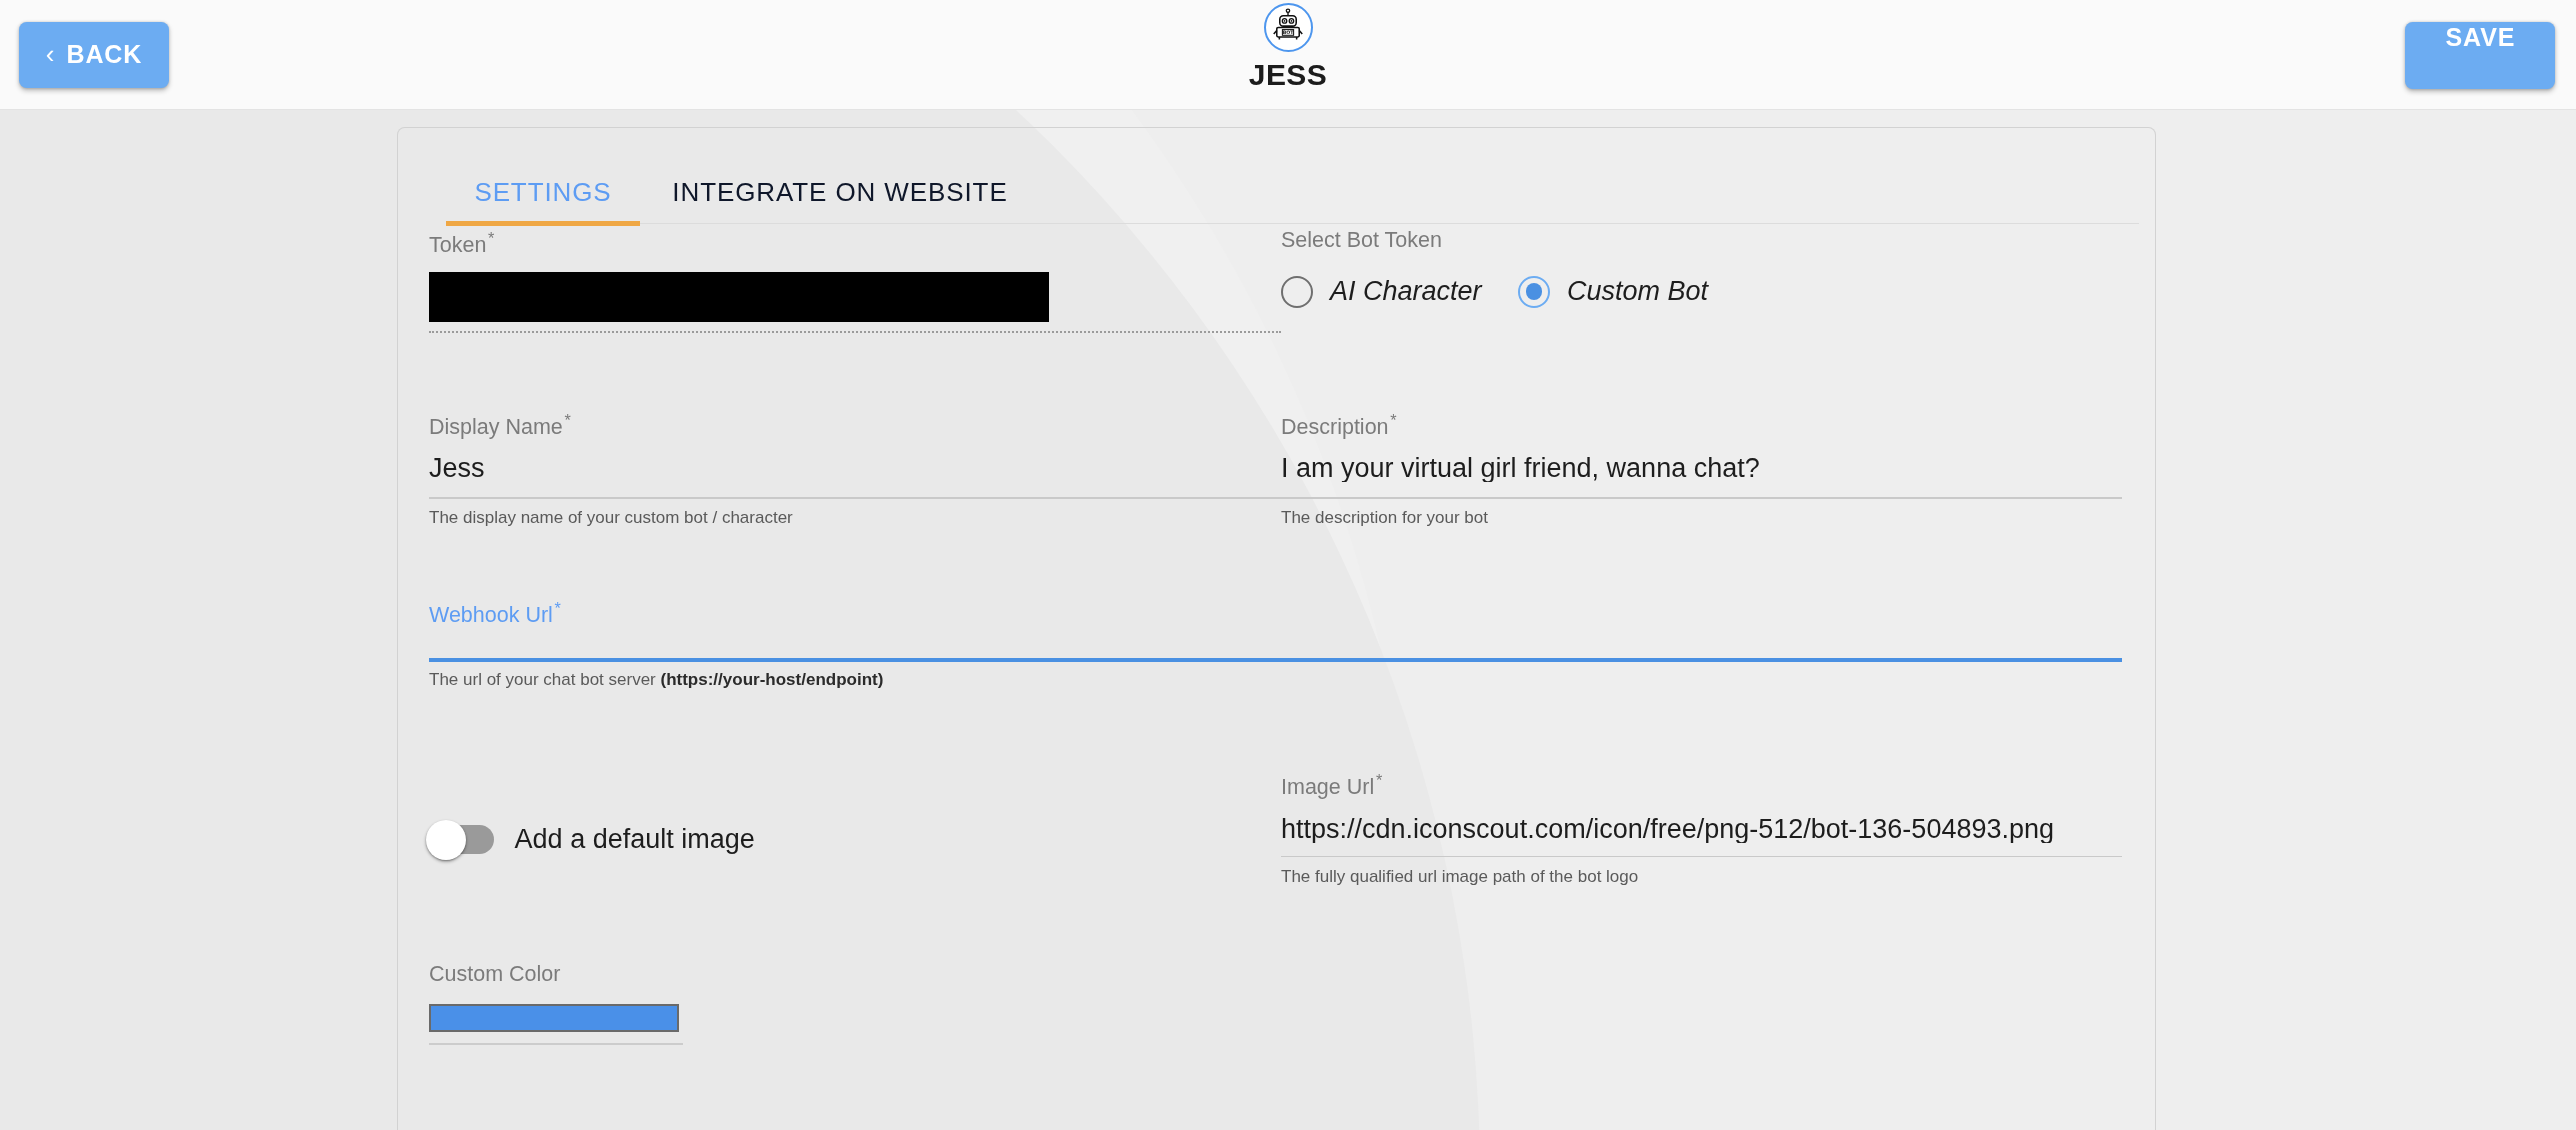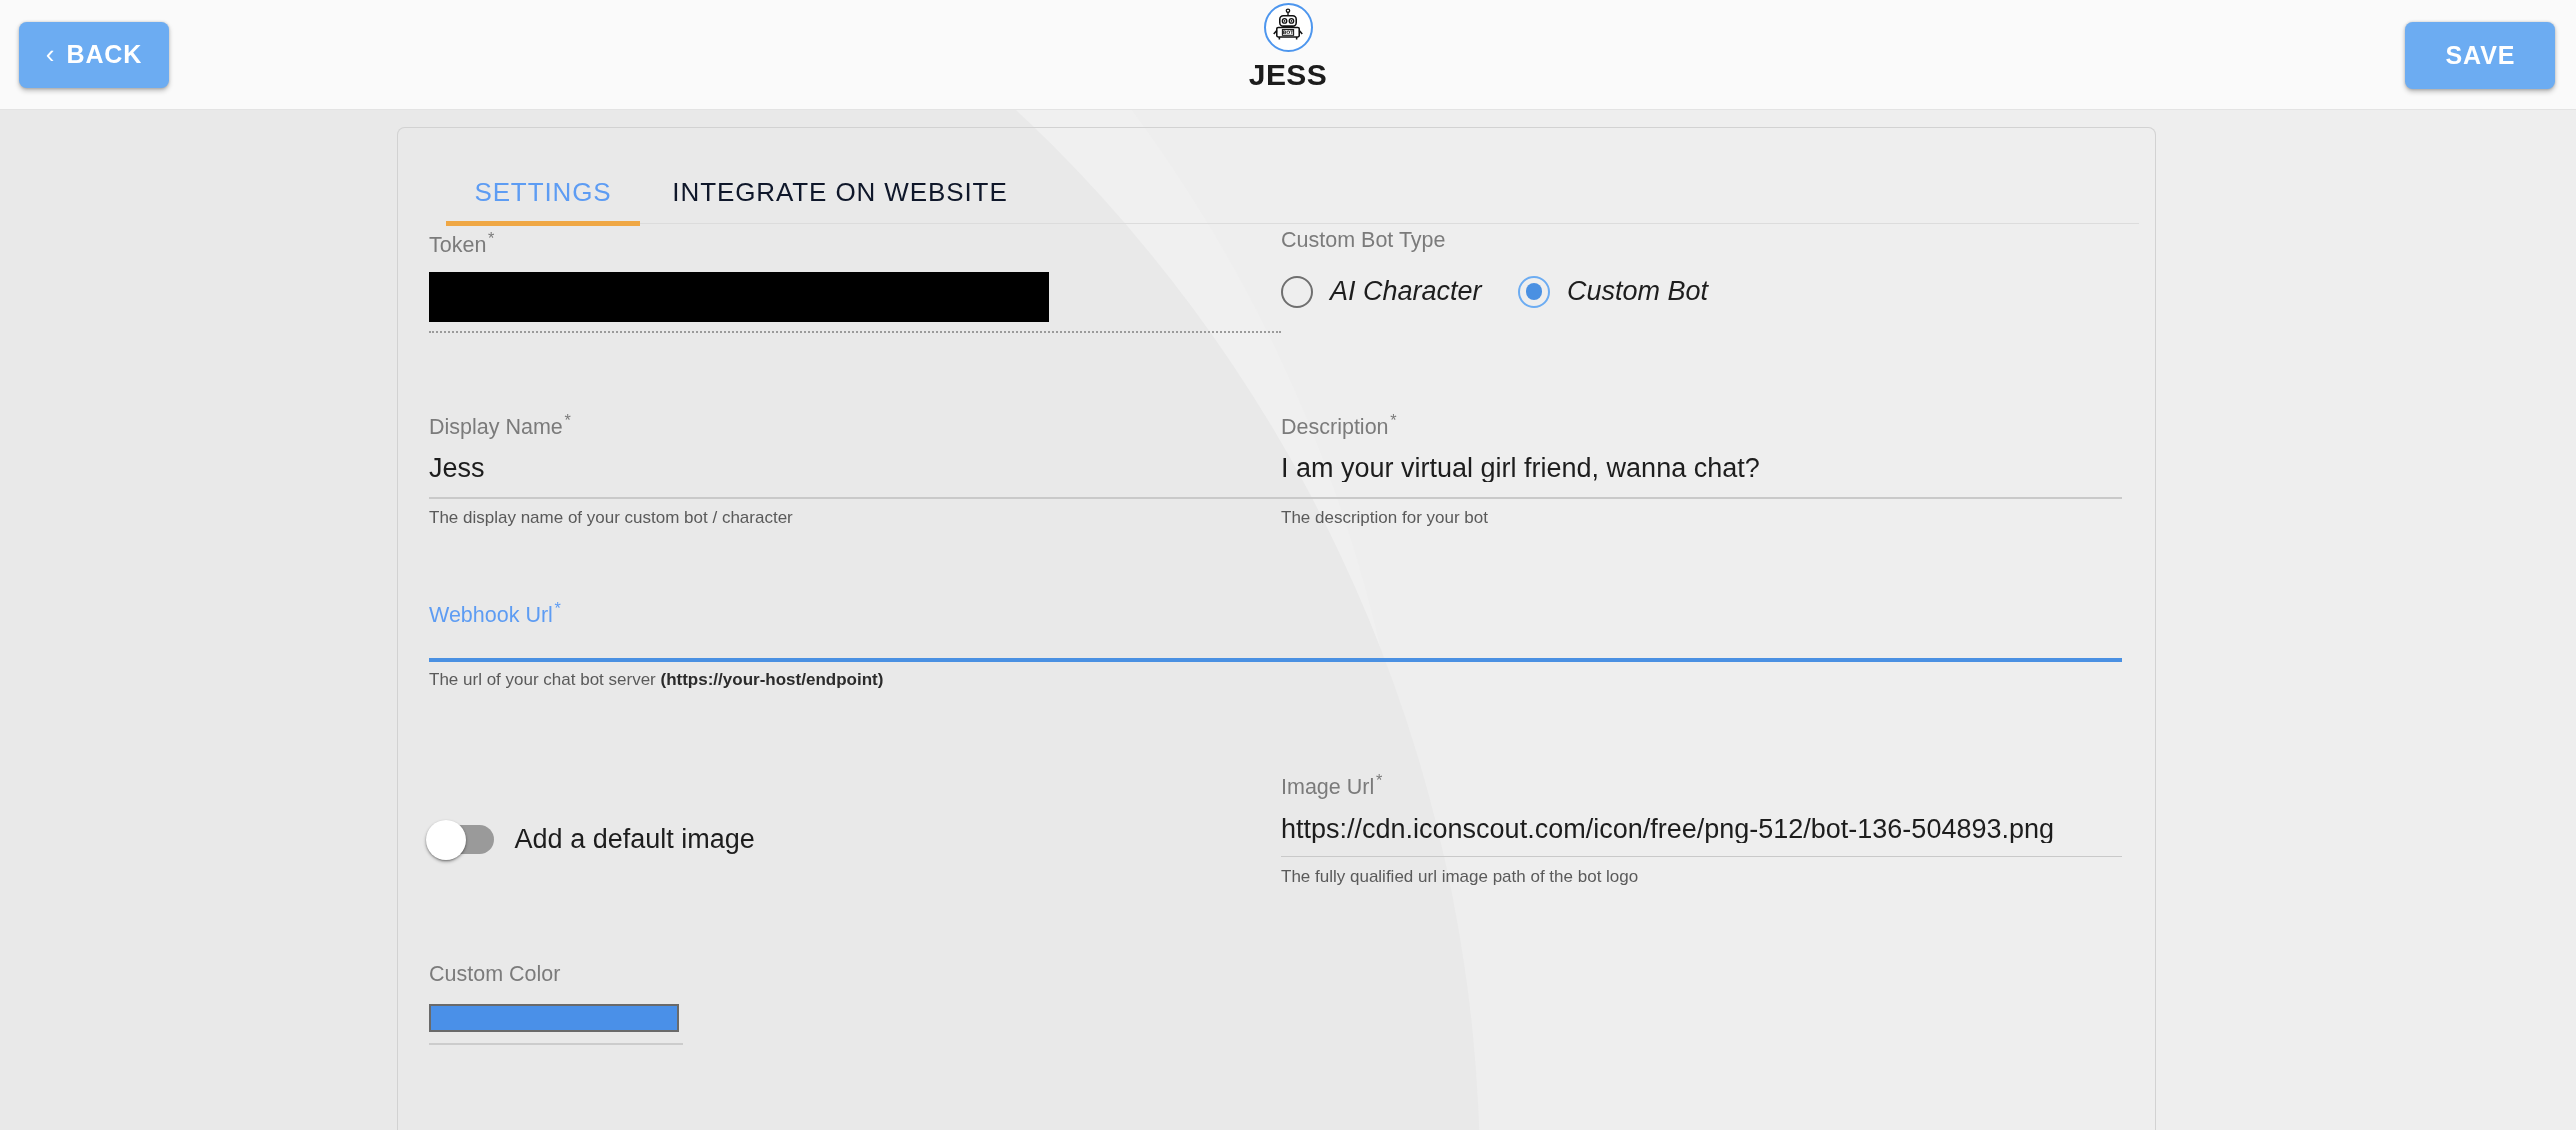--- a/index.html
+++ b/index.html
@@ -95,21 +95,21 @@
     width: 150px;
     height: 67px;
     background: #6cacf2;
     border: none;
     border-radius: 7.7px;
     color: #ffffff;
     font-size: 25px;
     font-weight: 700;
     letter-spacing: 0.9px;
     display: flex;
-    align-items: center;
+    align-items: flex-start;
     justify-content: center;
     cursor: pointer;
     box-shadow: 0 2.6px 5.2px rgba(0,0,0,.22), 0 0.9px 2.6px rgba(0,0,0,.16);
     font-family: "Liberation Sans", sans-serif;
   }
   .brand {
     position: absolute;
     left: 0; right: 0; top: 2.6px;
     display: flex;
     flex-direction: column;
@@ -378,21 +378,21 @@
             <span>Token</span><span class="req">*</span>
           </div>
           <div style="height:15.5px"></div>
           <div class="token-redaction"></div>
           <div style="height:8.6px"></div>
           <div class="underline dotted"></div>
         </div>
       </div>
 
       <div class="col-right">
-        <div class="field-label">Custom Bot Type</div>
+        <div class="field-label">Select Bot Token</div>
         <div style="height:24px"></div>
         <div class="radio-group">
 
           <div class="radio-option" style="width:237px">
             <span class="radio-outer"></span>
             <span class="radio-label">AI Character</span>
           </div>
 
           <div class="radio-option">
             <span class="radio-outer checked">

